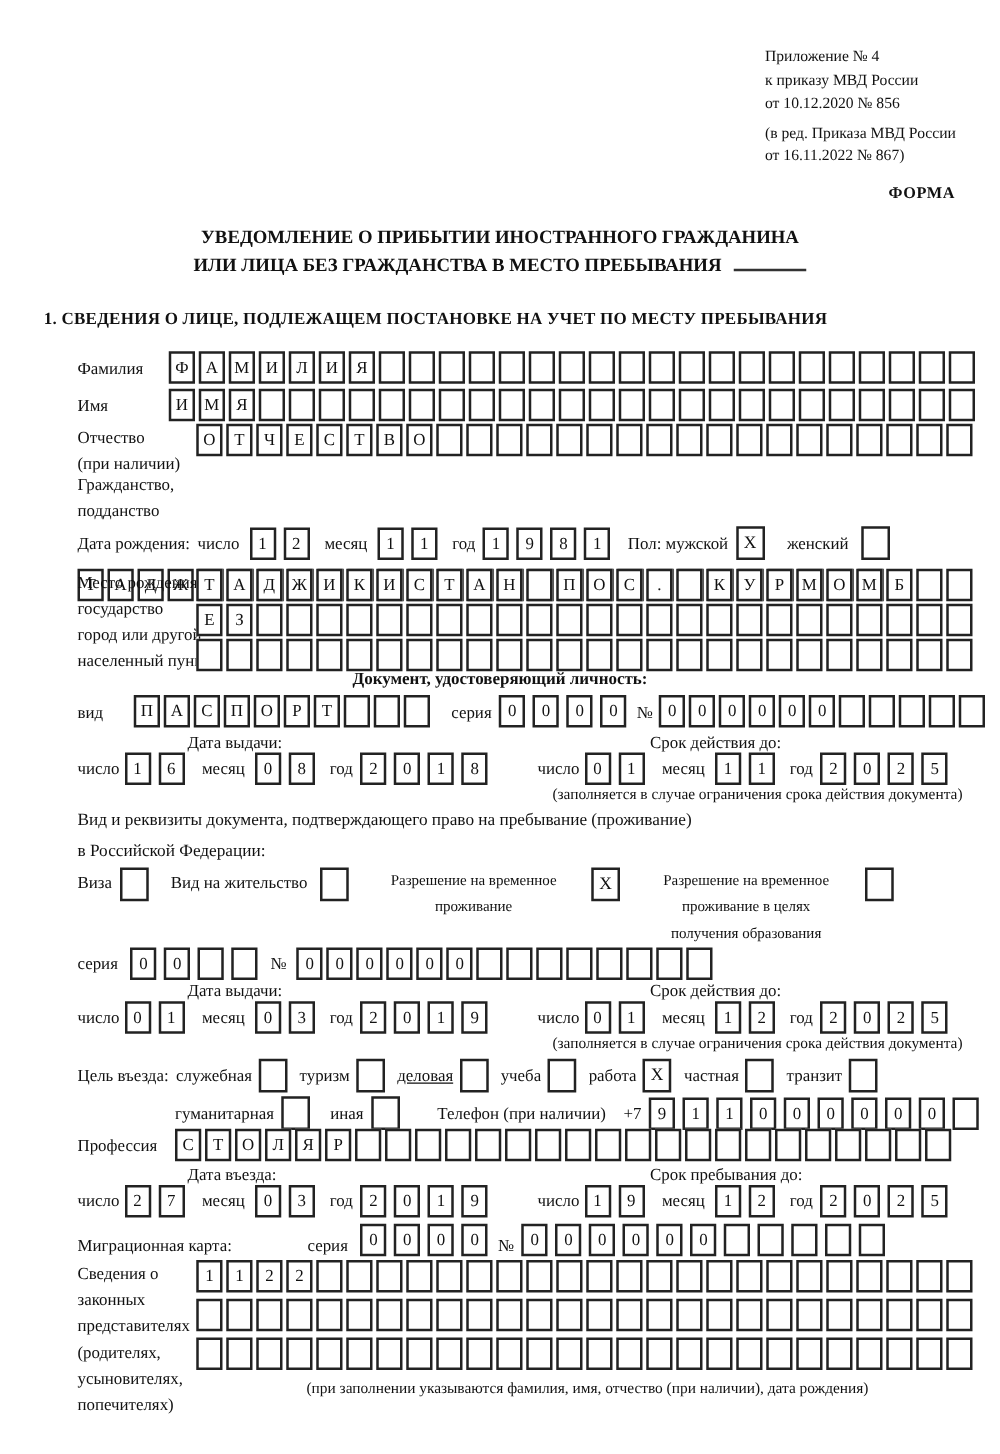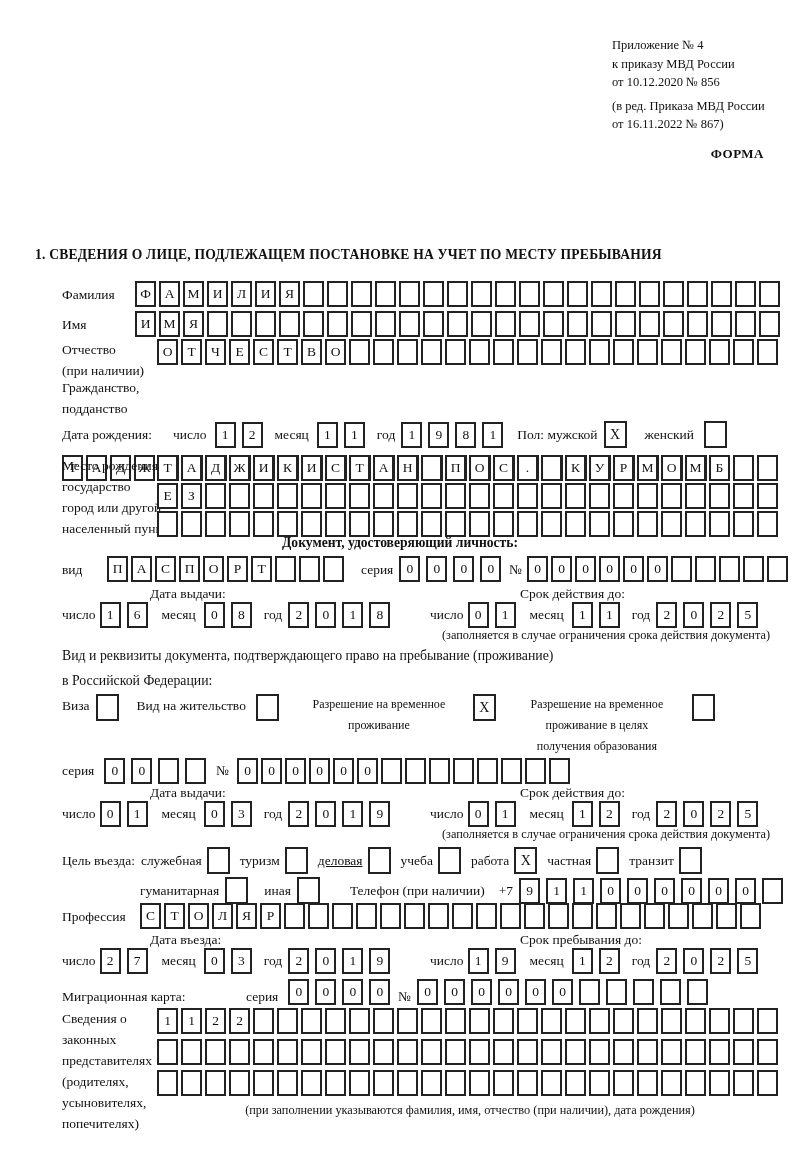--- a/index.html
+++ b/index.html
@@ -29,20 +29,24 @@
   <div class="abs annex" style="top:36px;left:612px;">
     <div>Приложение № 4</div>
     <div>к приказу МВД России</div>
     <div>от 10.12.2020 № 856</div>
     <div style="margin-top:5px;">(в ред. Приказа МВД России</div>
     <div>от 16.11.2022 № 867)</div>
   </div>
 
   <div class="abs b" style="top:146px;right:36px;font-size:13px;letter-spacing:0.5px;">ФОРМА</div>
 
+  <div class="abs ctr b" style="top:179px;left:0;width:100%;font-size:15px;line-height:23px;">
+    <div>УВЕДОМЛЕНИЕ О ПРИБЫТИИ ИНОСТРАННОГО ГРАЖДАНИНА</div>
+    <div><span>ИЛИ ЛИЦА БЕЗ ГРАЖДАНСТВА В МЕСТО ПРЕБЫВАНИЯ</span><span style="display:inline-block;width:58px;border-bottom:2px solid #333;margin-left:10px;"></span></div>
+  </div>
 
   <div class="abs b" style="top:247px;left:35px;font-size:13.6px;letter-spacing:0.2px;">1. СВЕДЕНИЯ О ЛИЦЕ, ПОДЛЕЖАЩЕМ ПОСТАНОВКЕ НА УЧЕТ ПО МЕСТУ ПРЕБЫВАНИЯ</div>
 
   <div class="row" style="top:281px;left:62px;">
     <span class="lbl" style="width:73px;">Фамилия</span>
     <span class="cells">
         <span class="cell">Ф</span>
         <span class="cell">А</span>
         <span class="cell">М</span>
         <span class="cell">И</span>
@@ -170,21 +174,21 @@
         <span class="cell">&nbsp;</span>
         <span class="cell">&nbsp;</span>
         <span class="cell">&nbsp;</span>
         <span class="cell">&nbsp;</span>
         <span class="cell">&nbsp;</span>
         <span class="cell">&nbsp;</span>
       </span>
   </div>
 
   <div class="row" style="top:421px;left:62px;align-items:center;">
-    <span class="lbl" style="padding-top:0;margin-right:21px;font-family:Liberation Serif, serif;">Дата рождения:</span>
+    <span class="lbl" style="padding-top:0;margin-right:6px;font-family:Liberation Serif, serif;">Дата рождения:</span>
     <span class="lbl" style="padding-top:0;margin-right:8px;">число</span>
     <span class="cells dcells">
         <span class="cell">1</span>
         <span class="cell">2</span>
       </span>
     <span class="lbl" style="padding-top:0;margin:0 8px 0 6px;">месяц</span>
     <span class="cells dcells">
         <span class="cell">1</span>
         <span class="cell">1</span>
       </span>

